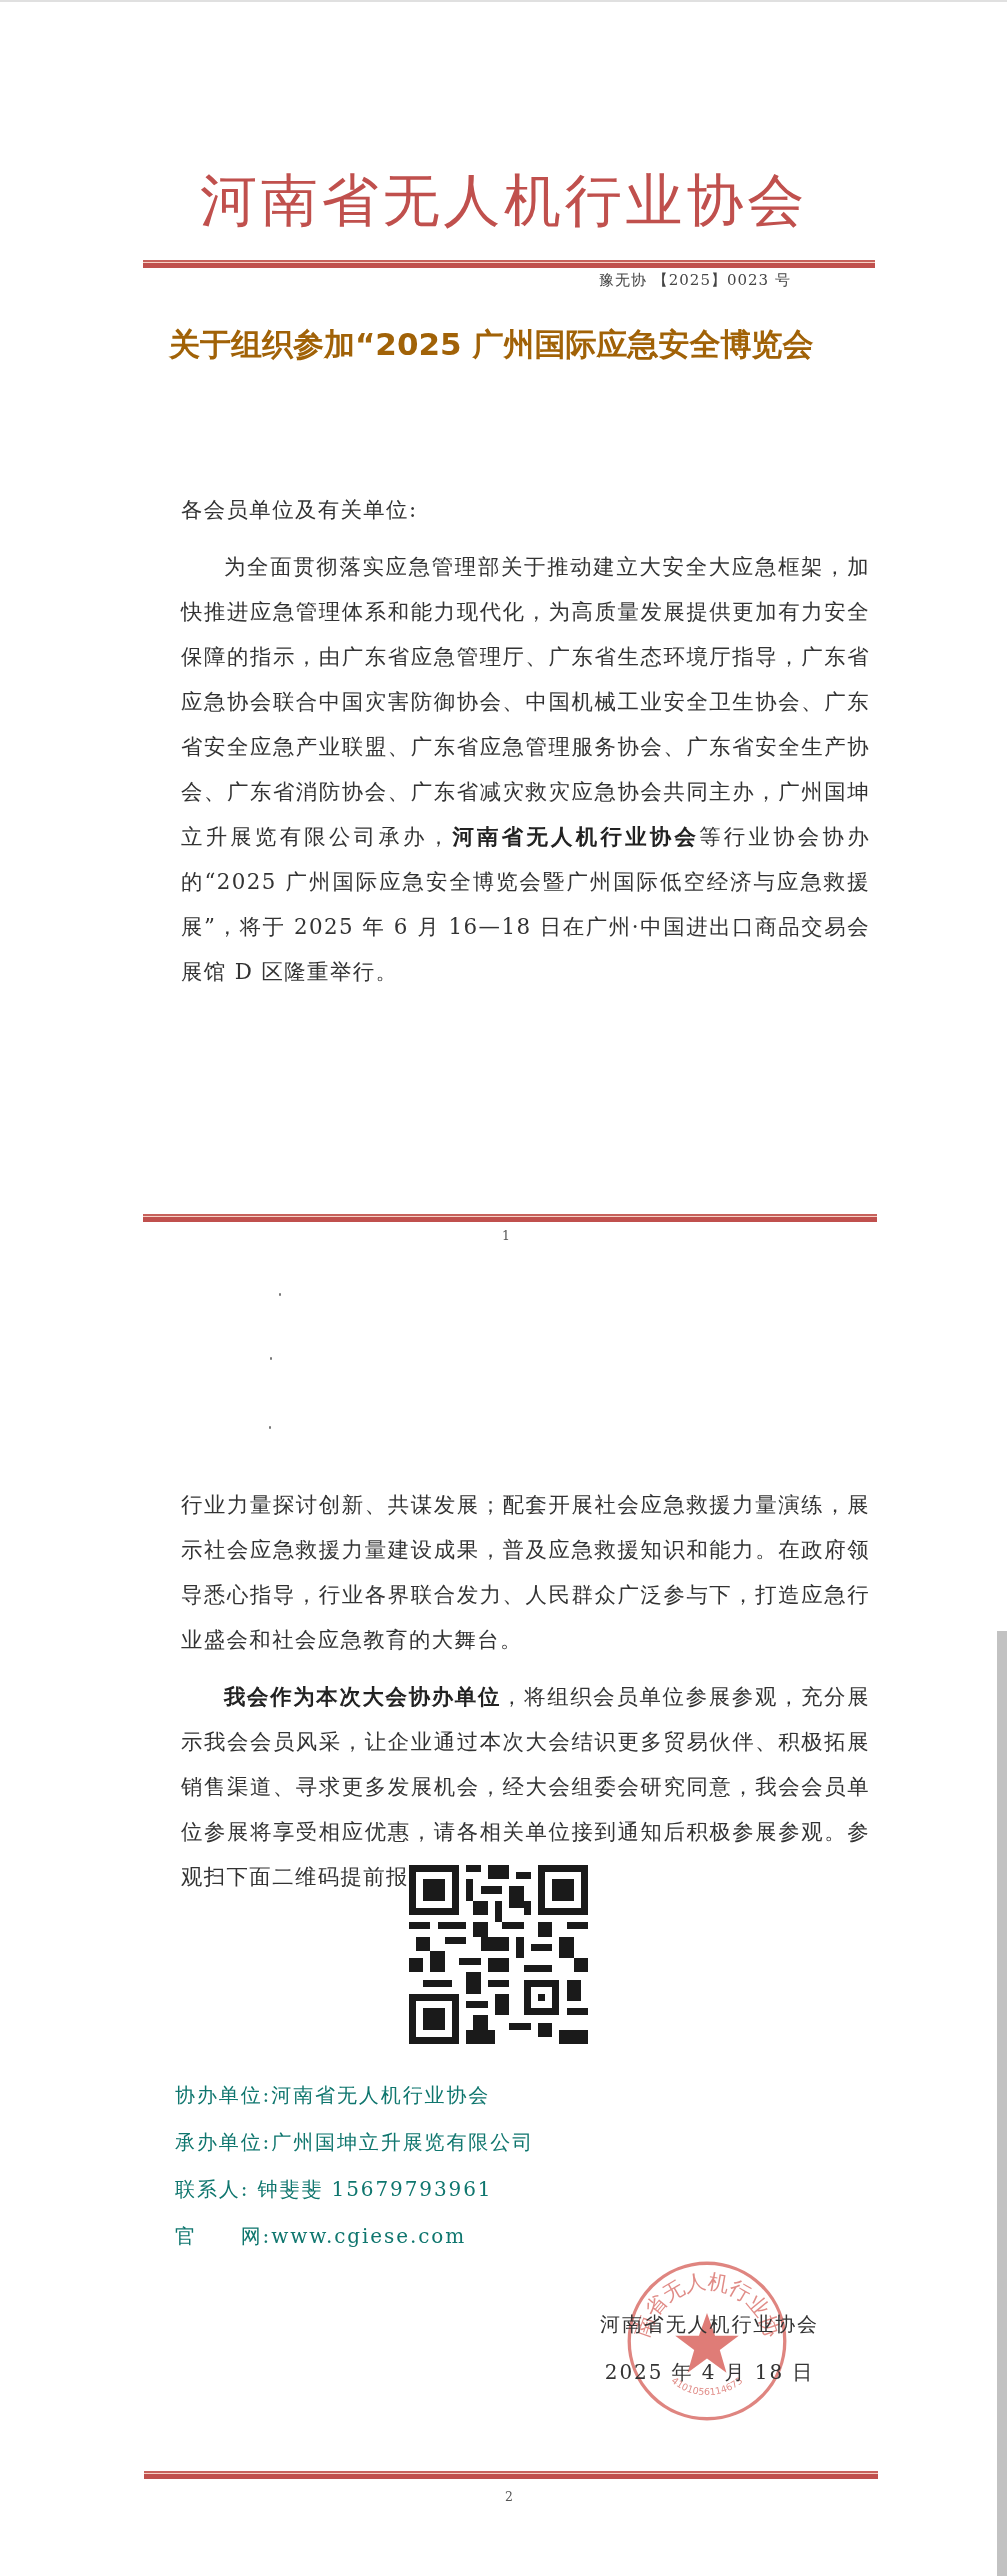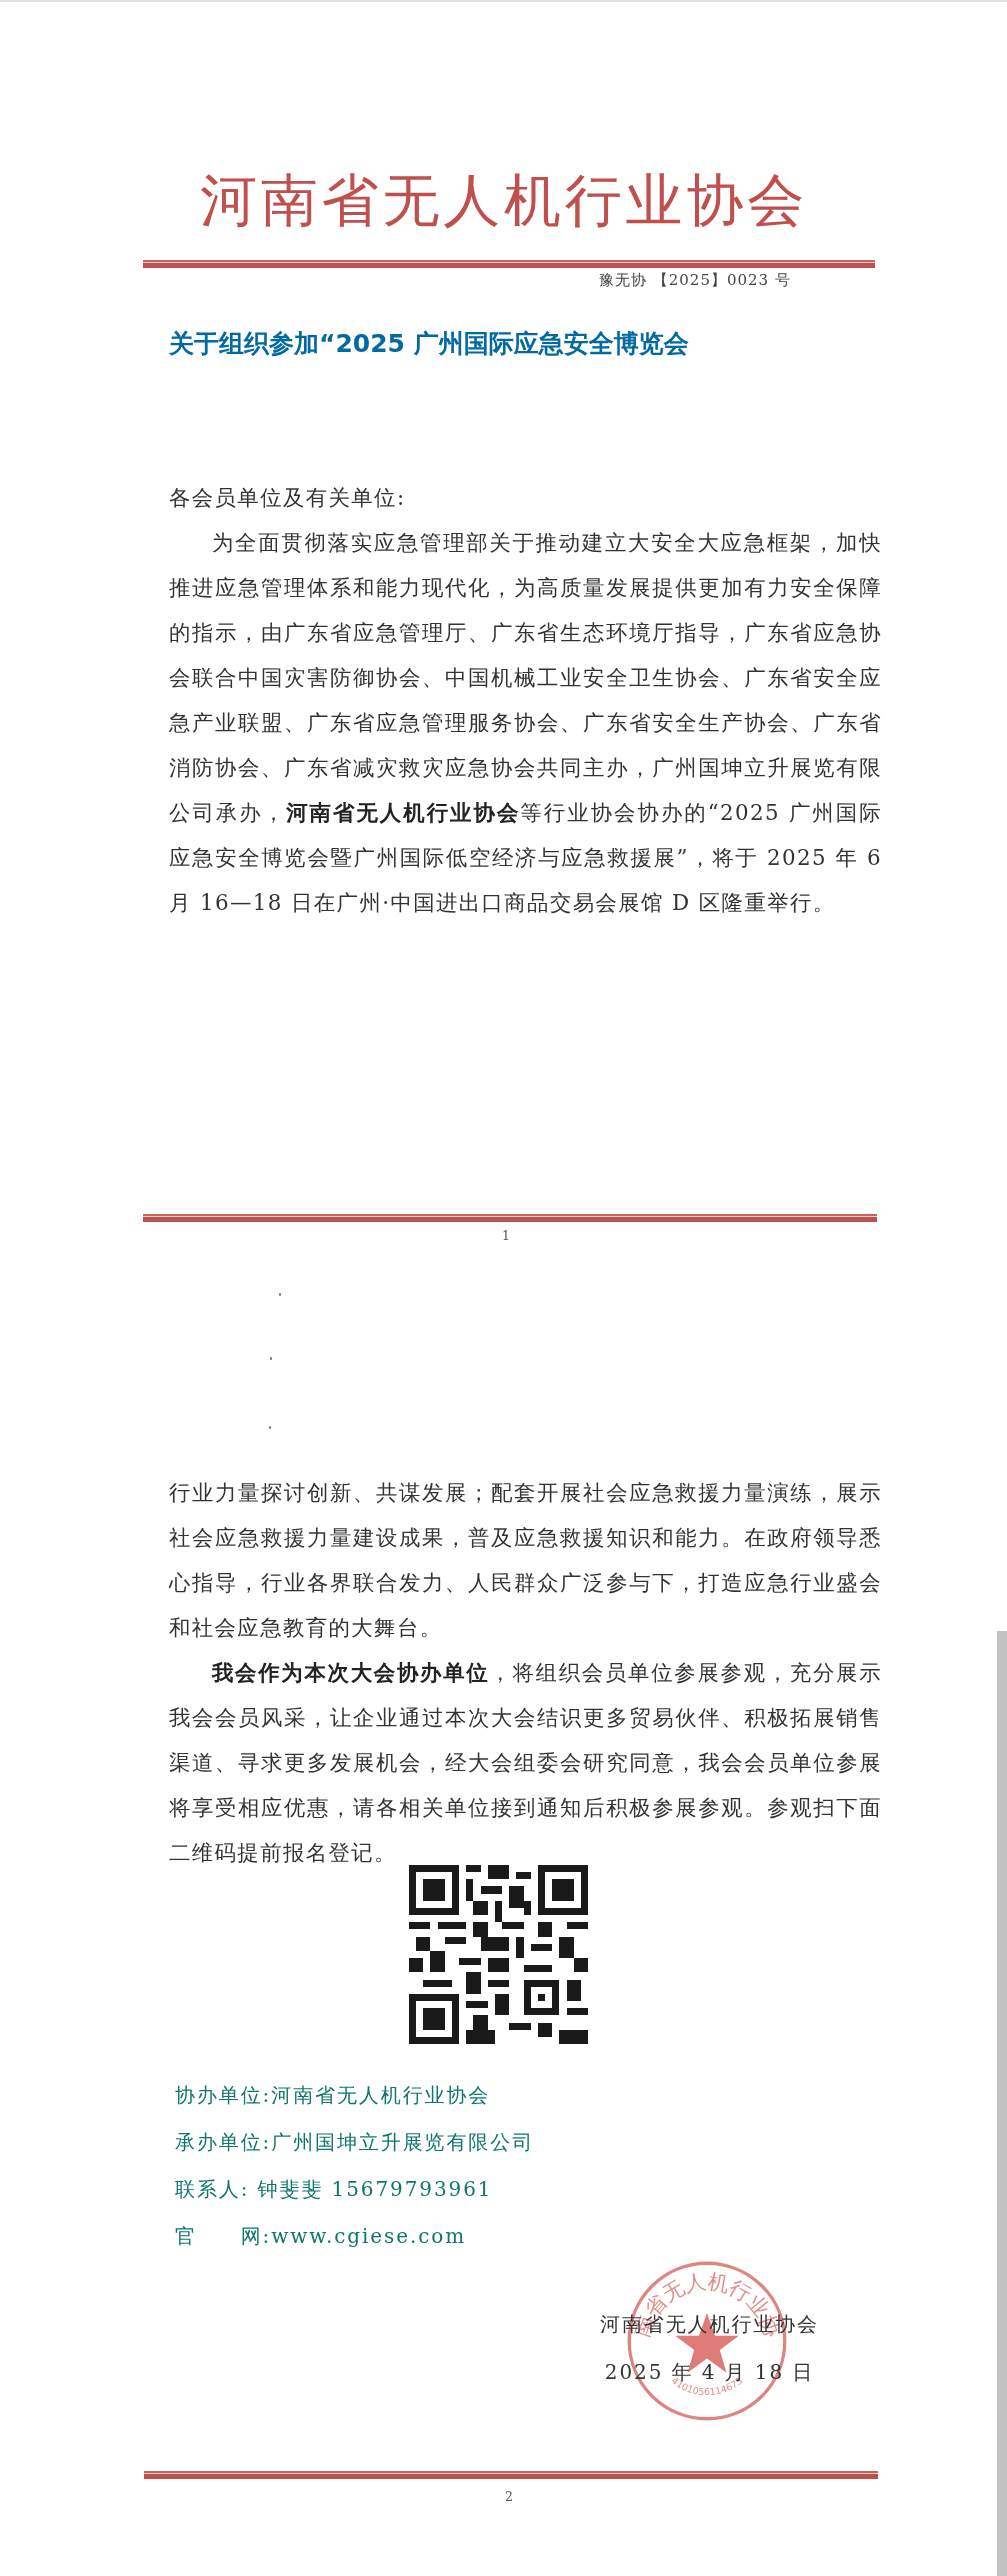--- a/index.html
+++ b/index.html
@@ -16,24 +16,24 @@
     font-size: 57px; letter-spacing: 3.8px; color: #c0504d; font-weight: 300;
   }
   .rule {
     position: absolute; height: 7.6px;
     background: linear-gradient(#c7625c 0, #c7625c 1.9px, #f6d2c6 1.9px, #f6d2c6 2.9px, #c0504d 2.9px, #c0504d 7.6px);
   }
   .docno { left: 599px; top: 271px; font-size: 15px; color: #444; letter-spacing: 1px; }
   .title {
     left: 169px; top: 321px; width: 722px;
     font-family: "DejaVu Sans", "Liberation Sans", sans-serif;
-    font-size: 25px; font-weight: bold; line-height: 46px; color: #0369a1;
+    font-size: 31px; font-weight: bold; line-height: 46px; color: #a16207;
   }
   .body-text { left: 169px; width: 713px; font-size: 21.4px; line-height: 45px; color: #333; letter-spacing: 1.4px; text-align: justify; }
-  .body-text p { margin: 0; }
+  .body-text p { margin: 12px; }
   .indent { text-indent: 43px; }
   .bold { font-weight: bold; color: #222; }
   .pagenum { font-size: 12.4px; color: #555; }
   .qr { left: 409px; top: 1865px; width: 179px; height: 179px; }
   .contacts { left: 175px; top: 2072px; font-size: 20px; line-height: 47px; color: #0f766e; letter-spacing: 1.9px; }
   .sign { left: 586px; top: 2300px; font-size: 20px; line-height: 48px; color: #333; letter-spacing: 1.9px; text-align: center; width: 247px; }
   .stamp { left: 624px; top: 2258px; width: 166px; height: 166px; }
   .scrollbar { left: 997px; top: 1631px; width: 10.5px; height: 945px; background: #c2c2c2; }
   .speck { position: absolute; width: 1.9px; height: 2.9px; background: #777; border-radius: 1px; }
 </style>

